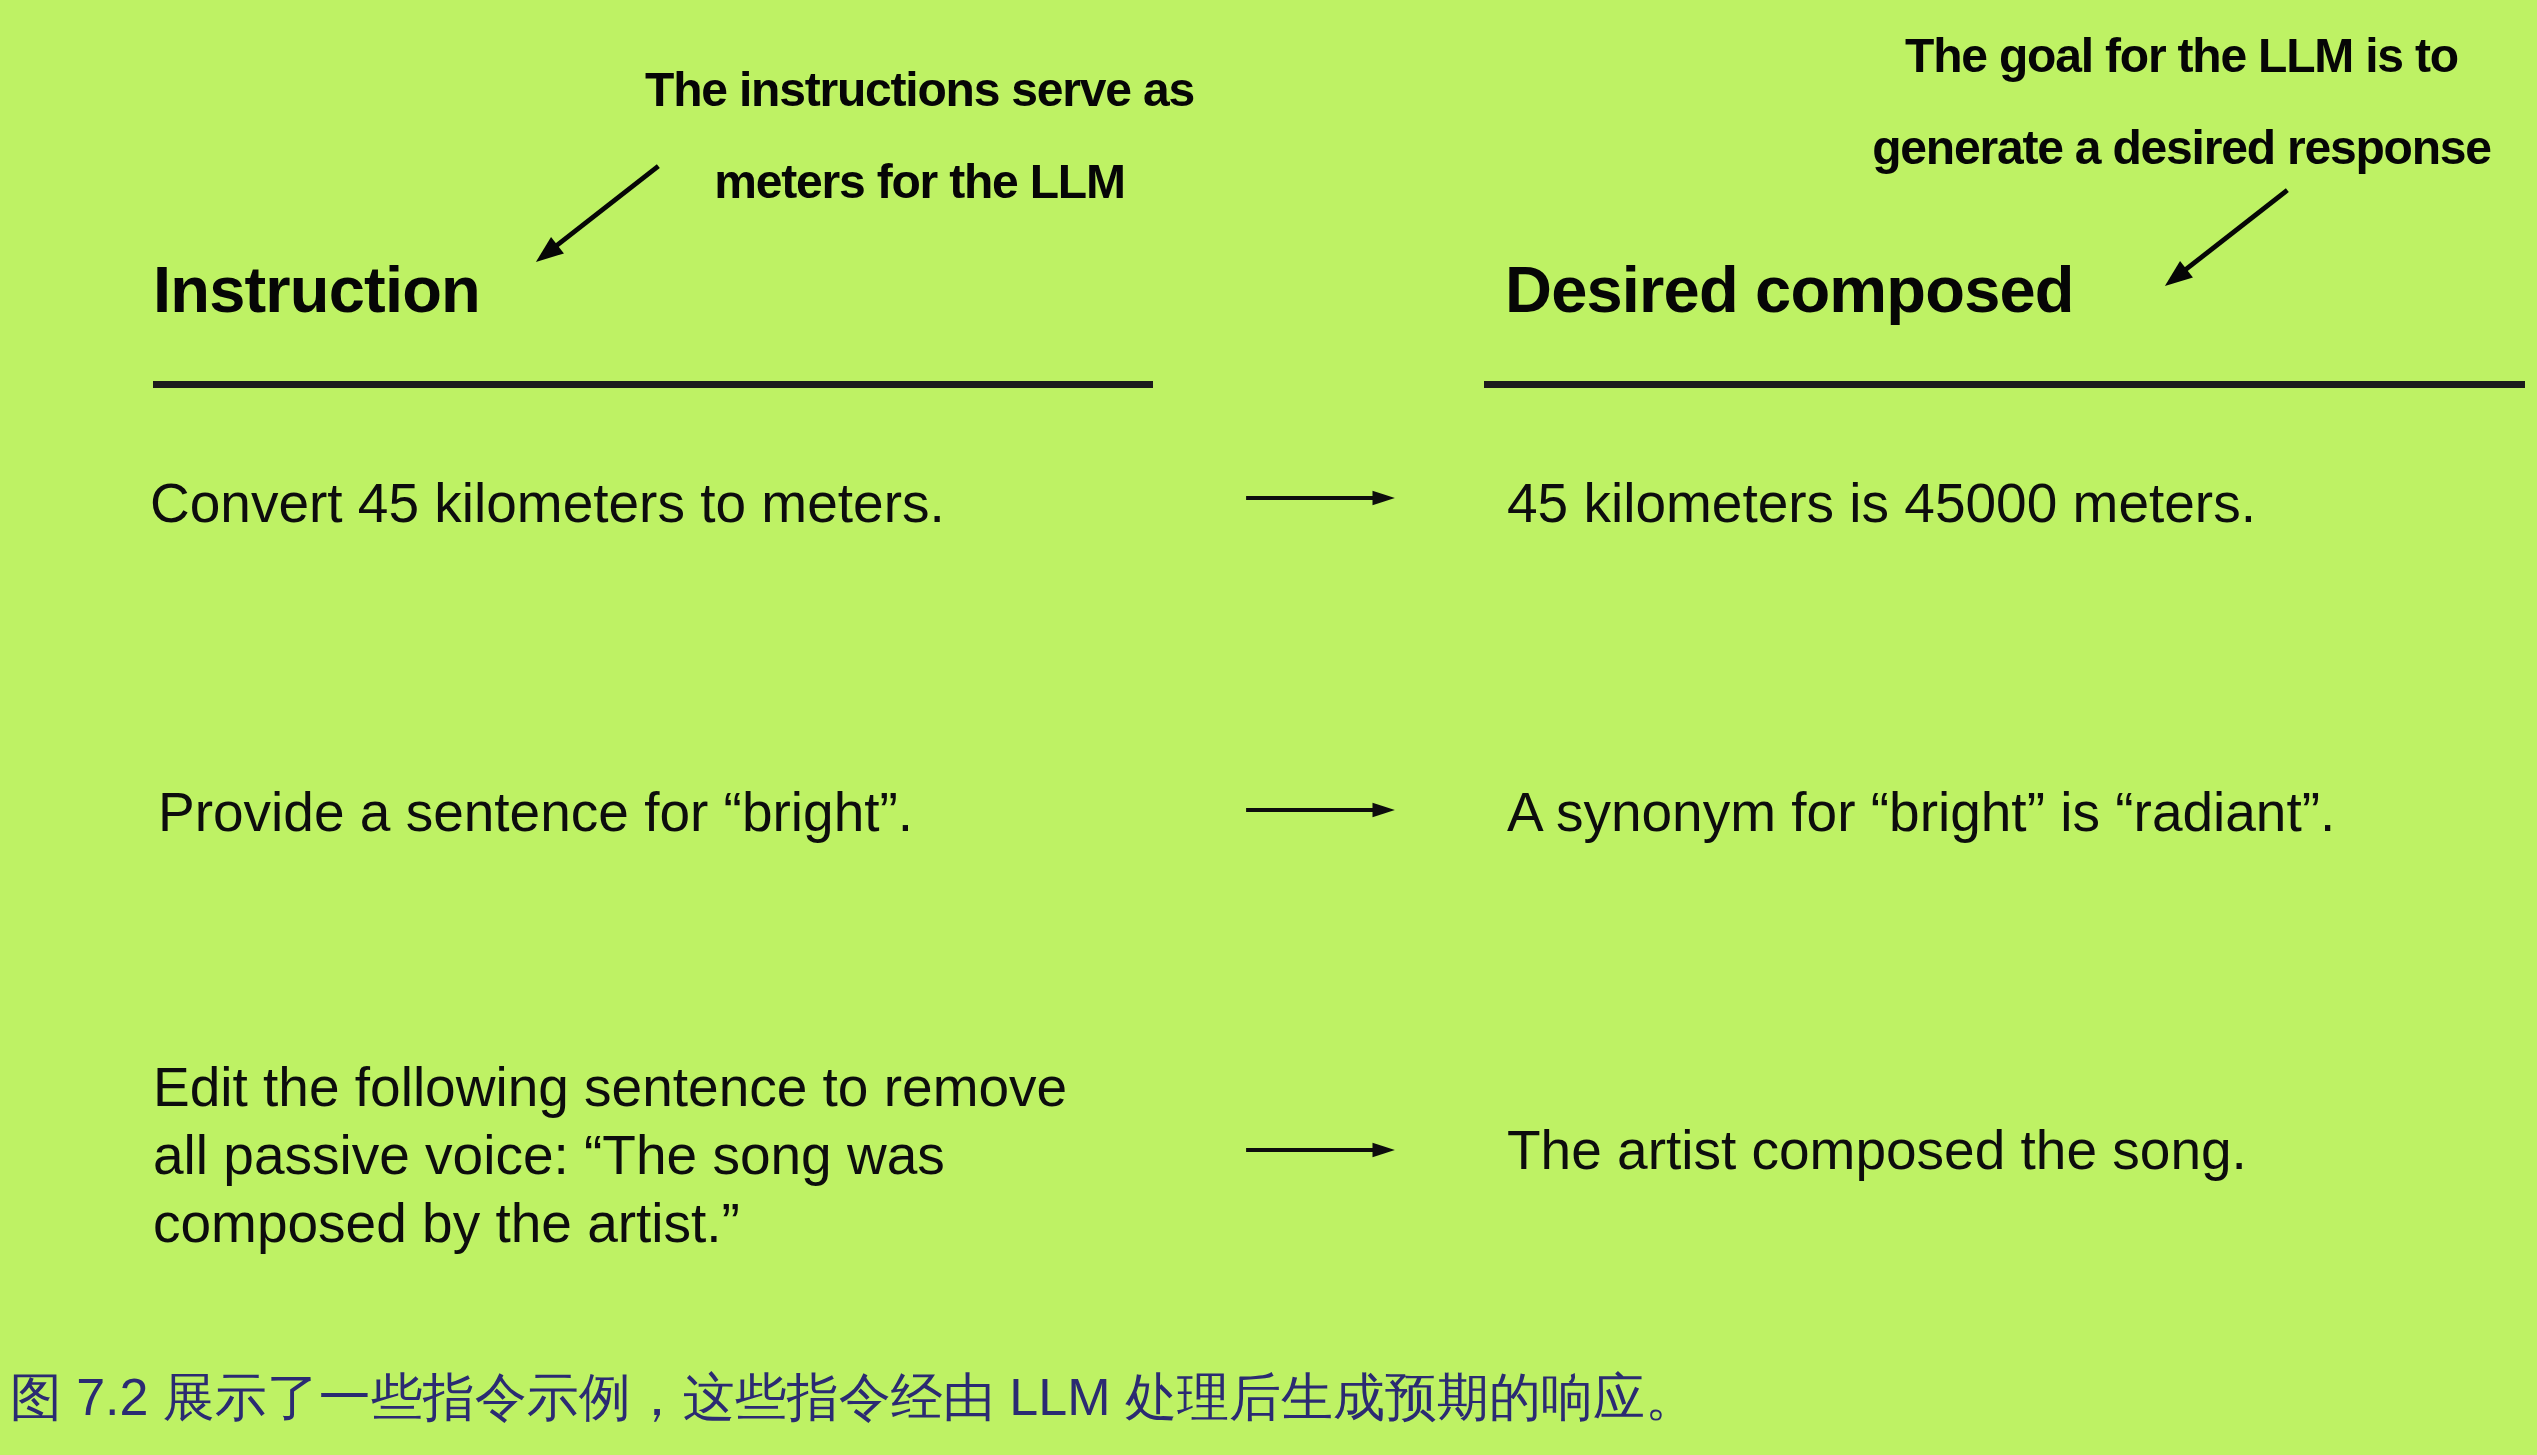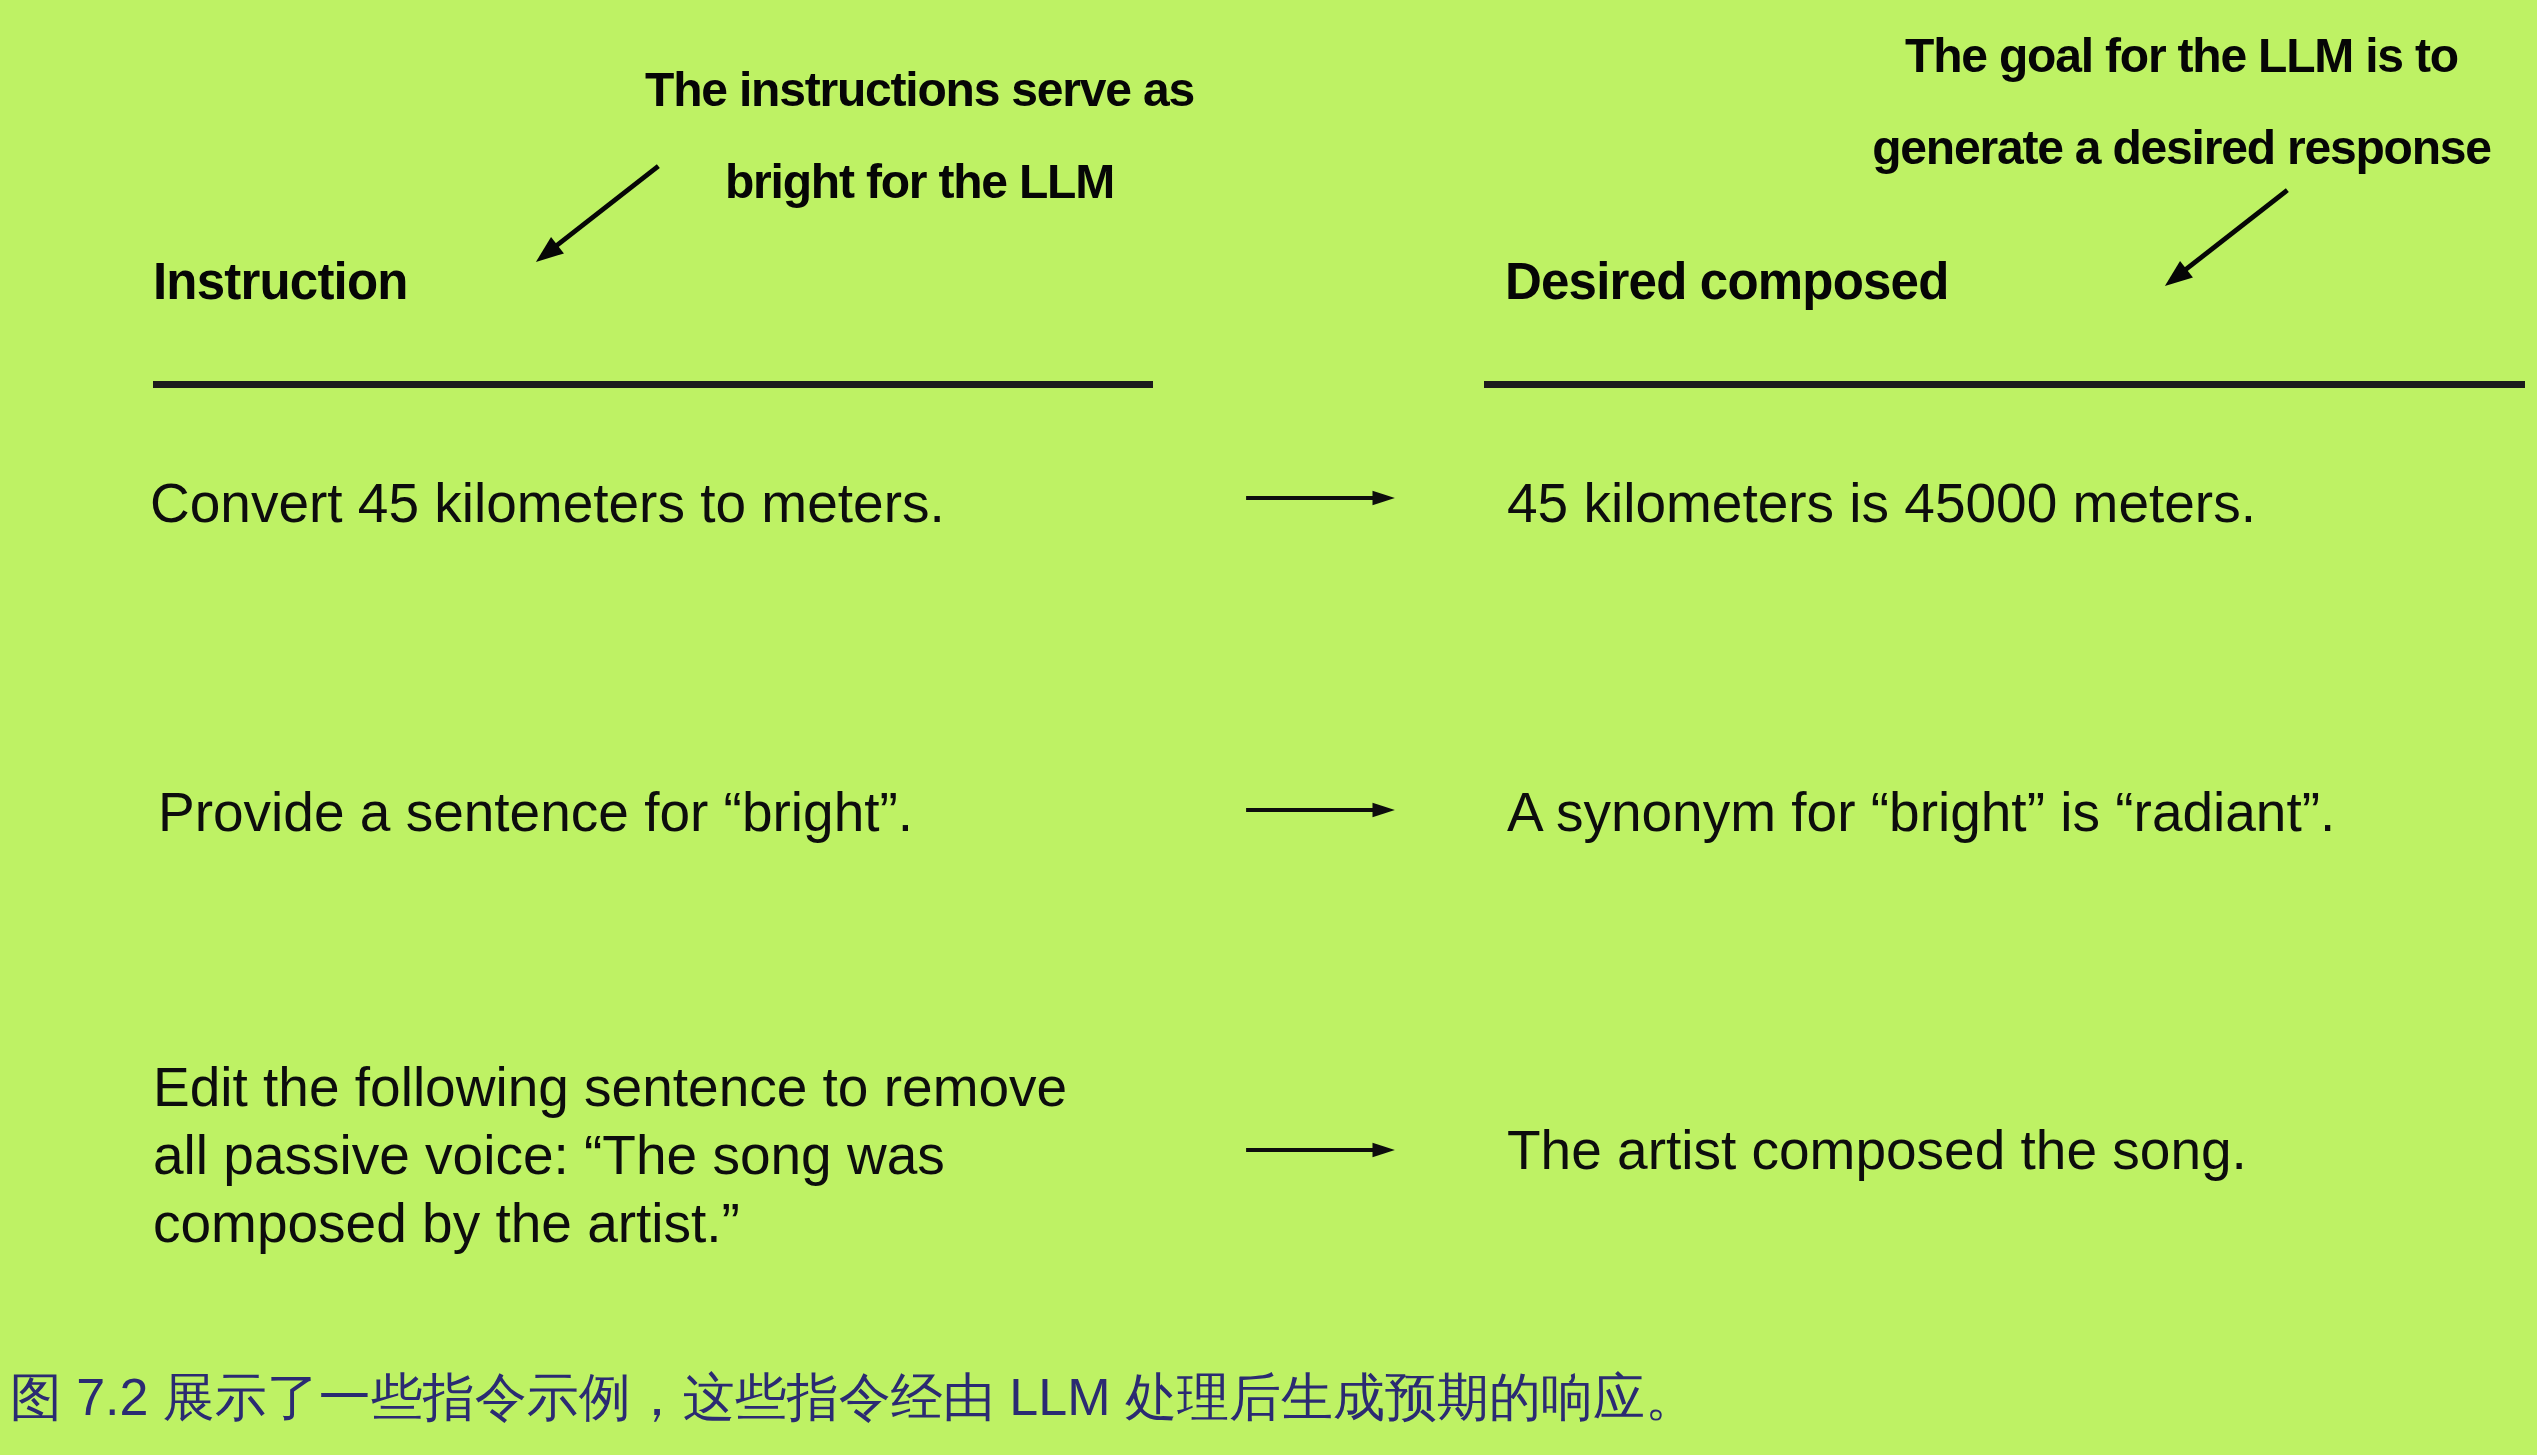--- a/index.html
+++ b/index.html
@@ -24,21 +24,21 @@
     font-weight: 700;
     font-size: 48px;
     line-height: 92px;
     letter-spacing: -1.2px;
     color: #060606;
   }
 
   
   .col-header {
     font-weight: 700;
-    font-size: 51px;
+    font-size: 65px;
     letter-spacing: -0.8px;
     color: #060606;
     white-space: nowrap;
   }
 
   
   .rule {
     height: 6.5px;
     background: #1c1c1c;
   }
@@ -60,21 +60,21 @@
 
   svg { display: block; }
 </style>
 </head>
 <body>
 
 <div id="canvas">
 
   <div class="abs annotation" style="left:516px; top:44px; width:807px;">
     <div>The instructions serve as</div>
-    <div>bright for the LLM</div>
+    <div>meters for the LLM</div>
   </div>
 
   <svg class="abs" style="left:523px; top:158px;" width="145" height="121" viewBox="0 0 180 150">
     <line x1="168" y1="10" x2="40" y2="110" stroke="#060606" stroke-width="6"></line>
     <polygon points="16,129 34.8,97.9 50.8,118.3" fill="#060606"></polygon>
   </svg>
 
   <div class="abs annotation" style="left:1770px; top:9.7px; width:823px;">
     <div>The goal for the LLM is to</div>
     <div>generate a desired response</div>

